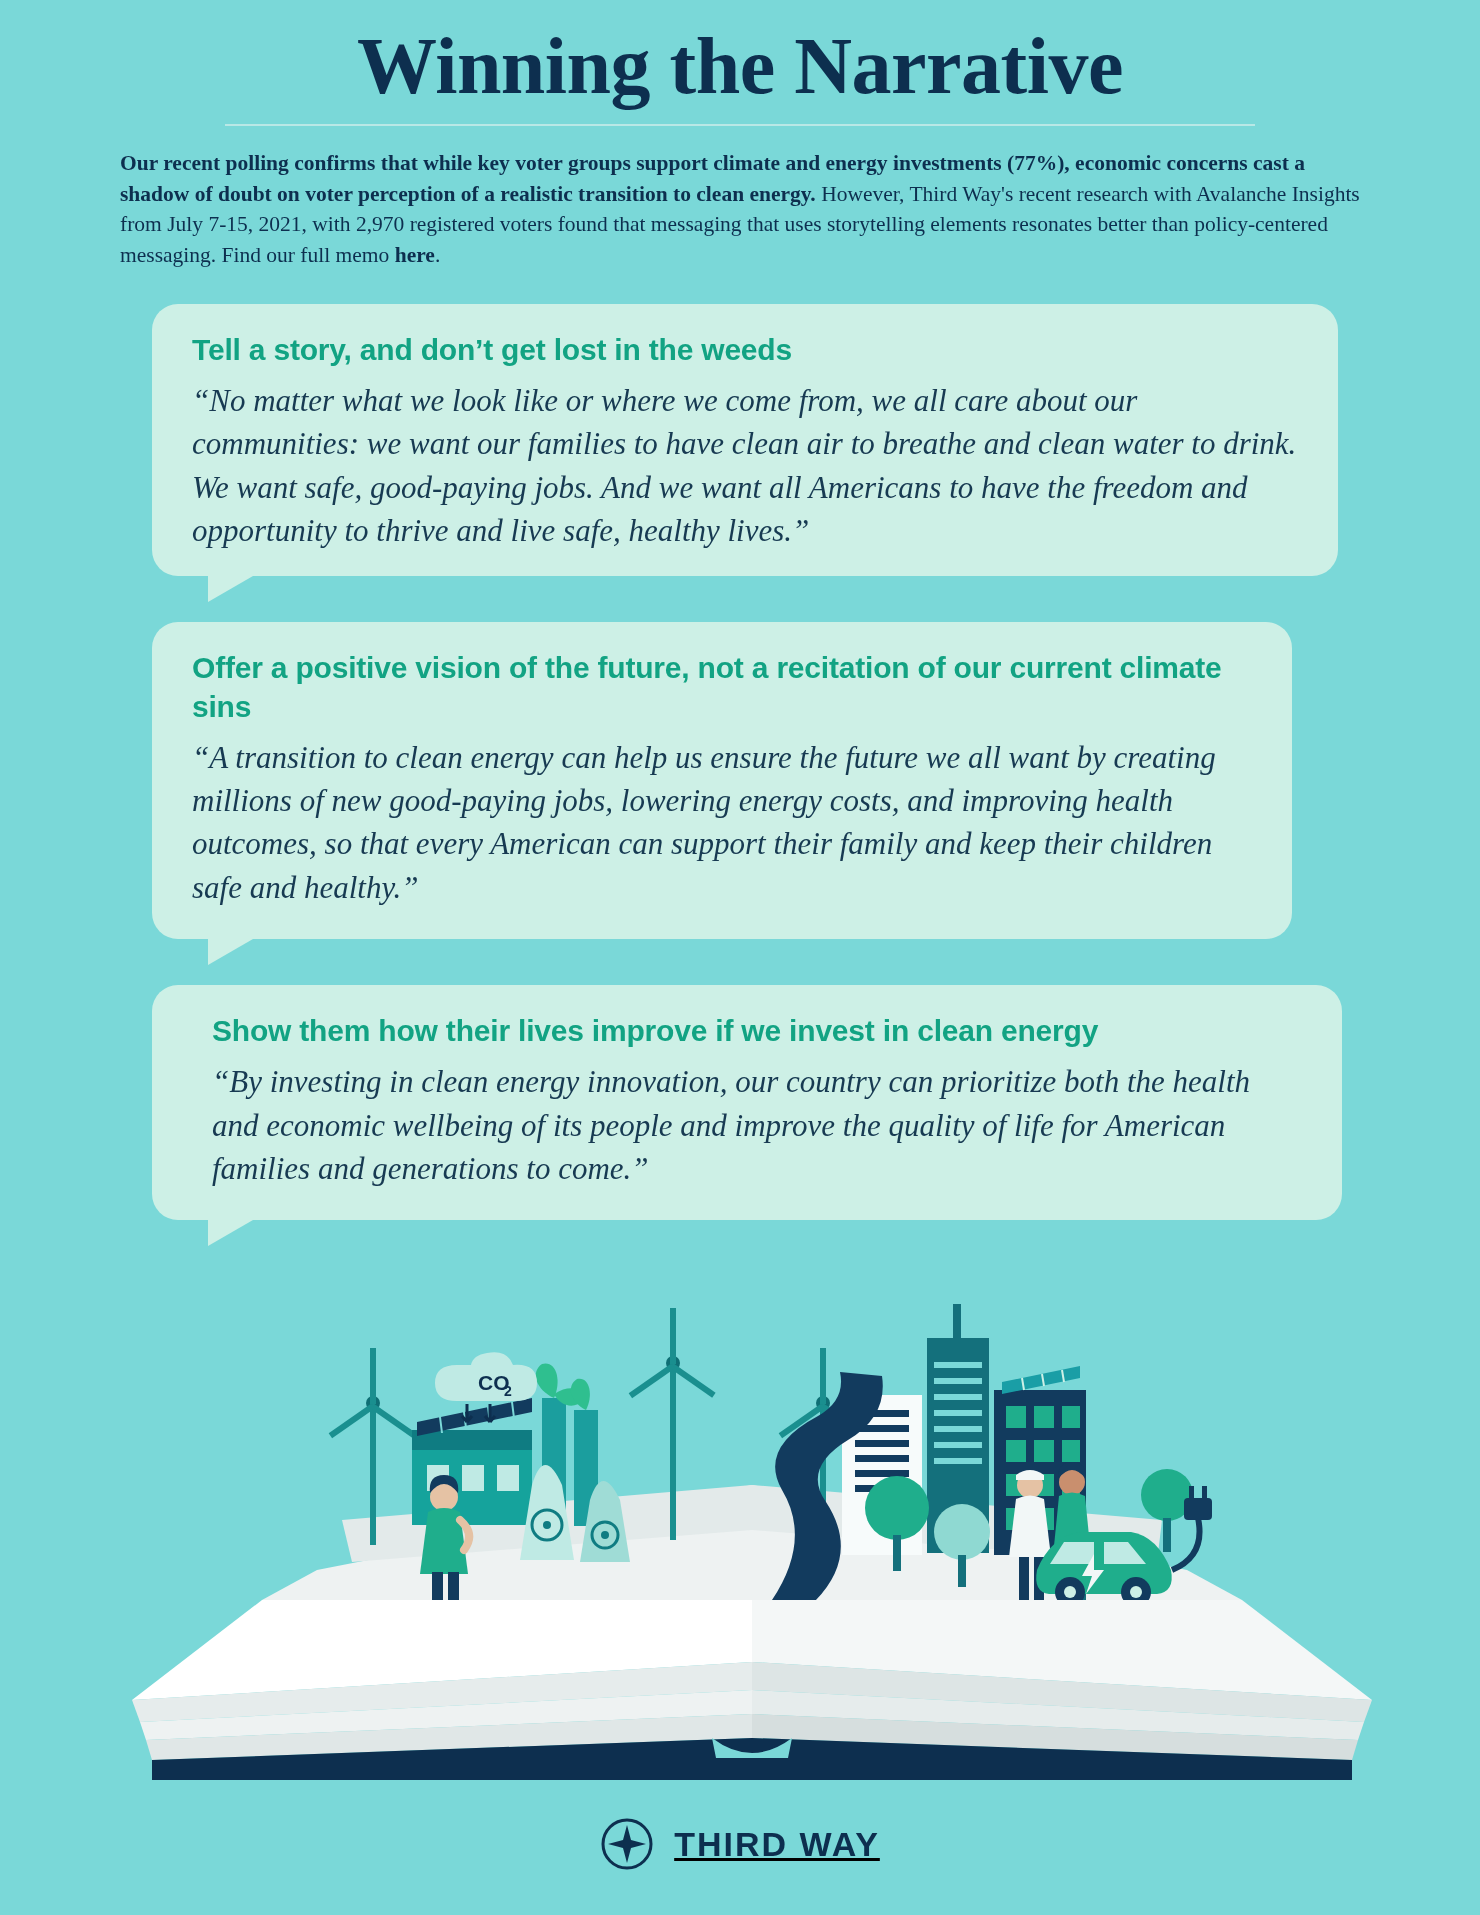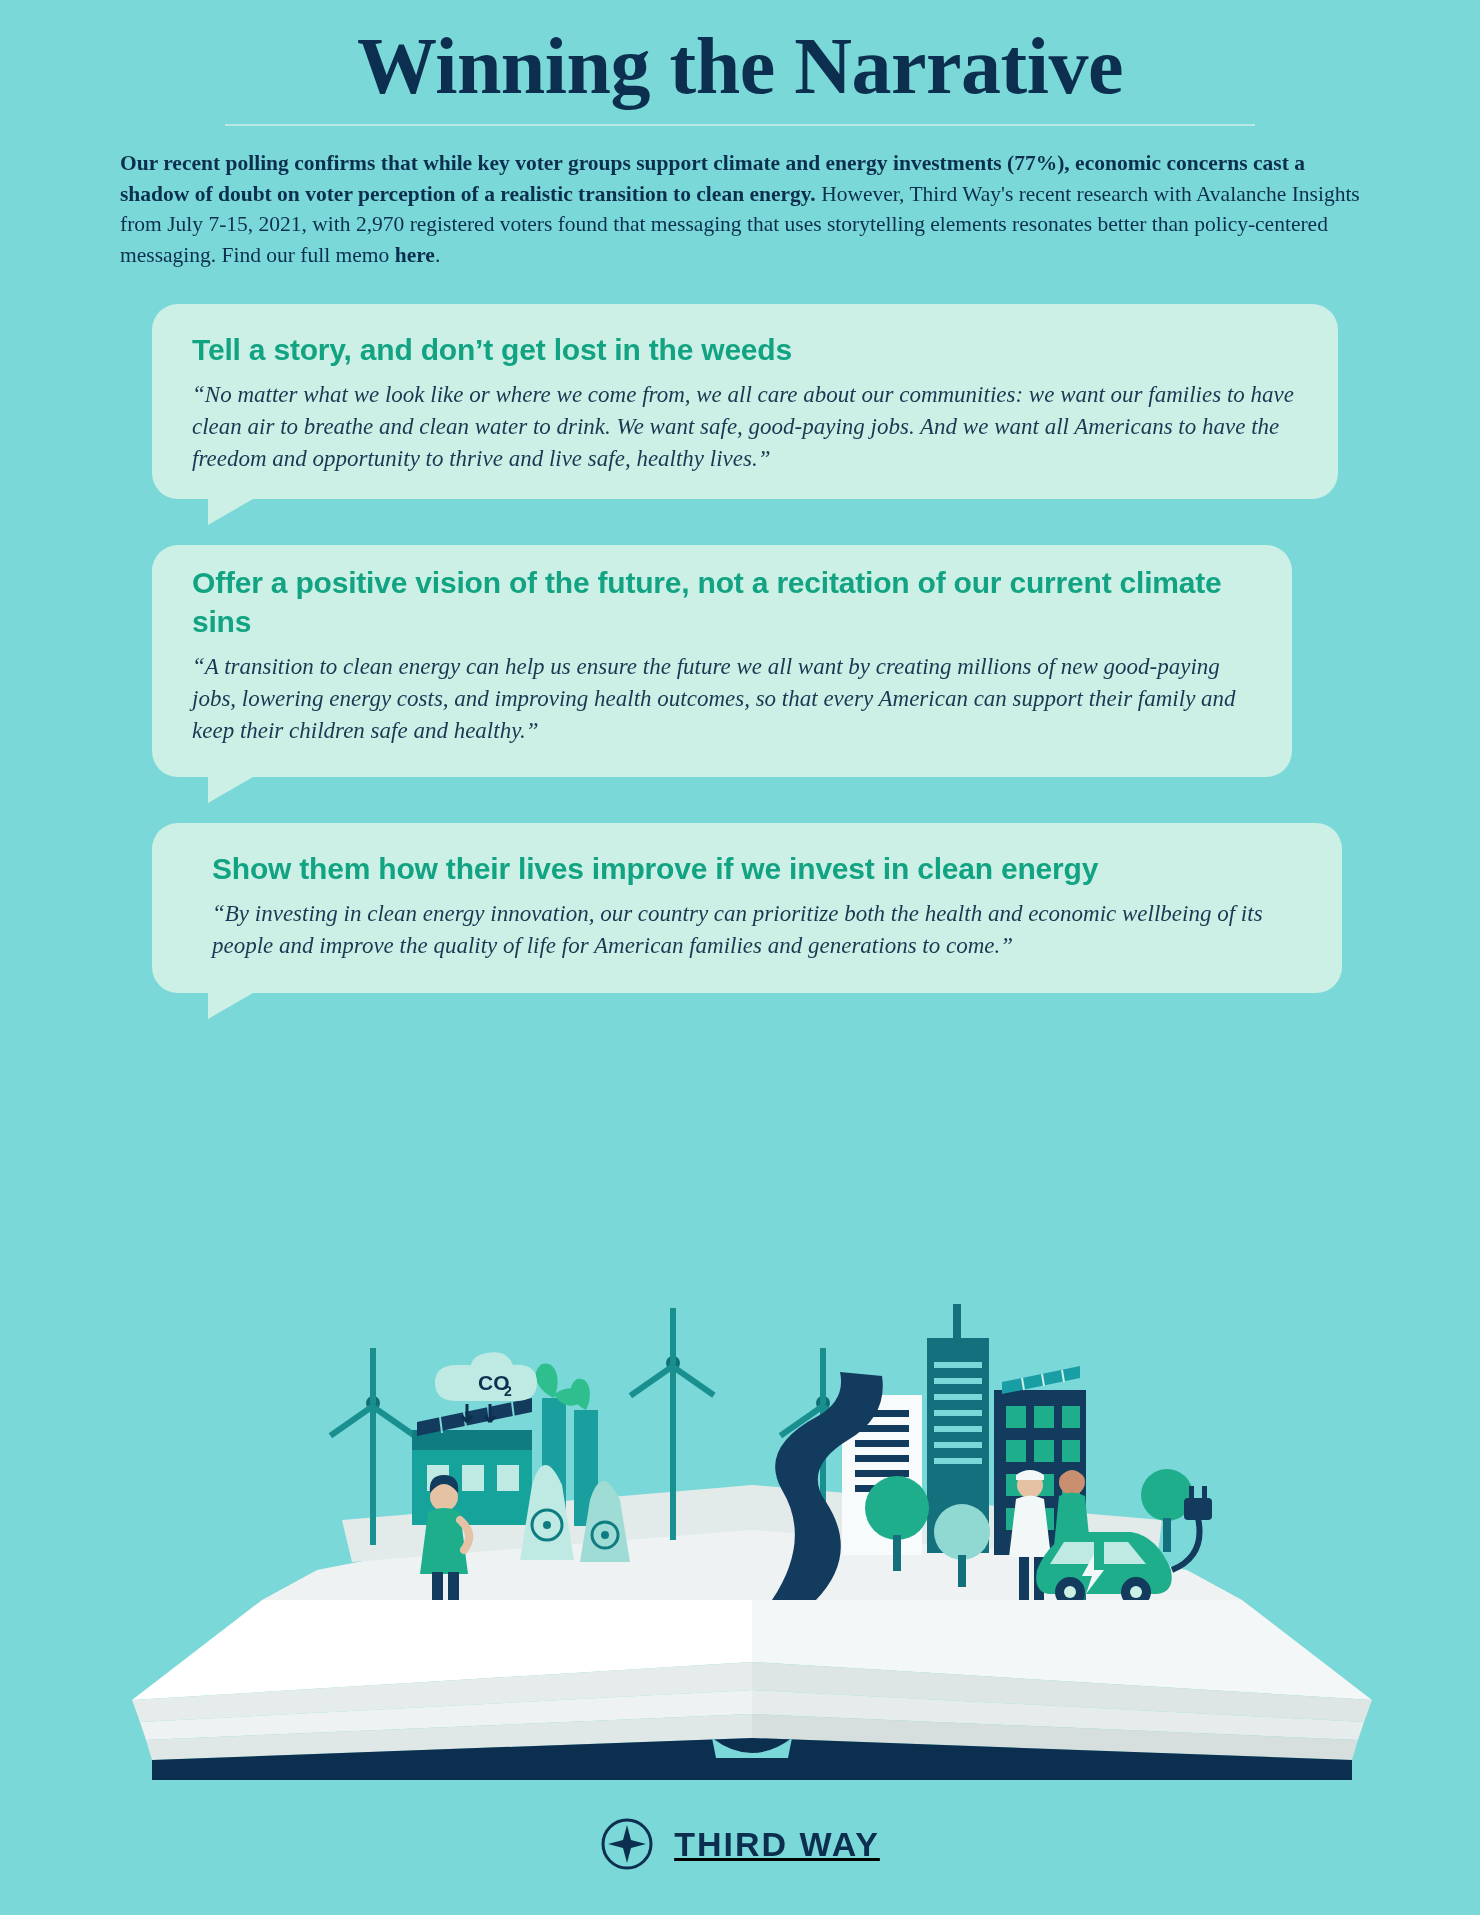--- a/index.html
+++ b/index.html
@@ -82,21 +82,21 @@
   }
   .bubble-1 {
     margin-left: 152px;
     width: 1186px;
     padding: 26px 40px 23px 40px;
   }
   .bubble-2 {
     margin-left: 152px;
     margin-top: 46px;
     width: 1140px;
-    padding: 18px 40px 30px 40px;
+    padding: 26px 40px 30px 40px;
   }
   .bubble-3 {
     margin-left: 152px;
     margin-top: 46px;
     width: 1190px;
     padding: 26px 40px 30px 60px;
   }
   .bubble-tail {
     position: absolute;
     bottom: -26px;
@@ -111,21 +111,21 @@
     color: #12a383;
     font-size: 30px;
     font-weight: bold;
     line-height: 1.3;
     margin-bottom: 10px;
     letter-spacing: -0.2px;
   }
   .bubble-quote {
     font-family: "Liberation Serif", serif;
     font-style: italic;
-    font-size: 23px;
+    font-size: 31px;
     line-height: 1.4;
     color: #173a52;
   }
 
   
   .illustration {
     position: absolute;
     left: 12px;
     top: 1270px;
     width: 1460px;

